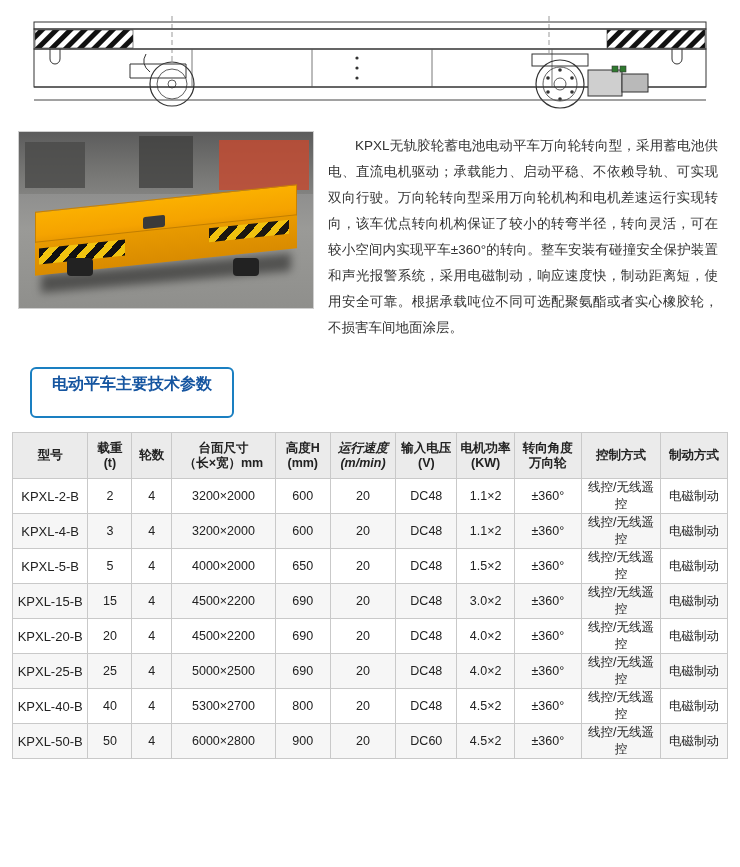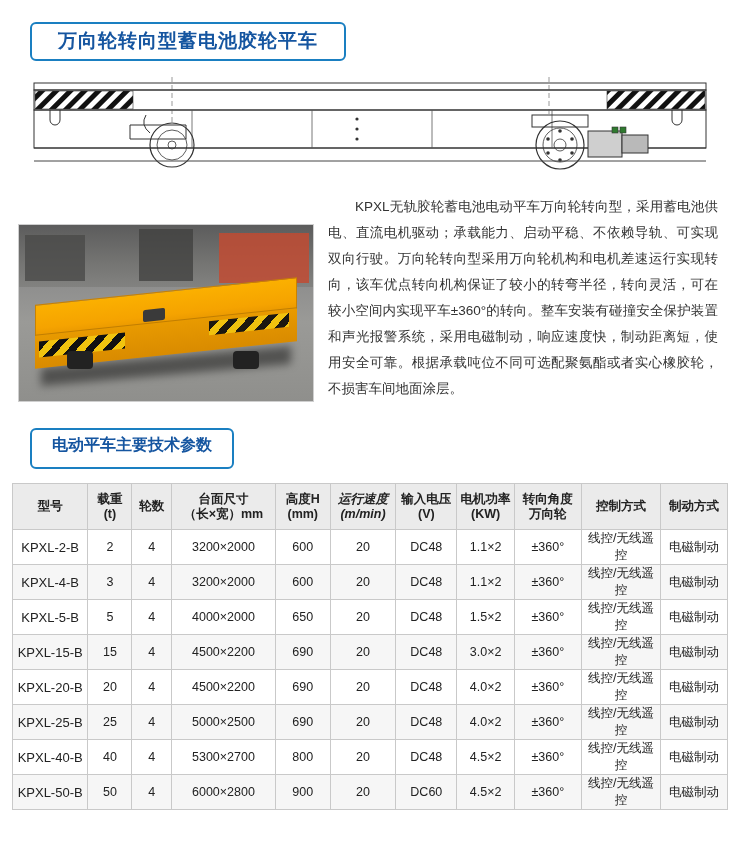--- a/index.html
+++ b/index.html
@@ -46,21 +46,21 @@
     width: 716px;
     height: 105px;
     position: relative;
   }
   .drawing-wrap svg { display: block; }
 
   
   .info-row {
     margin-top: 12px;
     display: flex;
-    align-items: flex-end;
+    align-items: flex-start;
     gap: 14px;
     padding-left: 6px;
   }
   .photo {
     width: 296px;
     height: 178px;
     flex: 0 0 296px;
     position: relative;
     overflow: hidden;
     border: 1px solid #cfcfcf;
@@ -143,21 +143,21 @@
     padding-right: 10px;
     padding-top: 2px;
   }
 
   
   .section-heading {
     margin: 26px 0 0 18px;
     display: inline-block;
     border: 2px solid #1a7fc1;
     border-radius: 6px;
-    padding: 6px 20px 13px 20px;
+    padding: 6px 20px 23px 20px;
   }
   .section-heading .sh-text {
     font-size: 16px;
     font-weight: bold;
     color: #1555a0;
     line-height: 1;
     white-space: nowrap;
   }
 
   
@@ -202,23 +202,20 @@
   .col-brake { width: 86px; }
 
   .blue-text { color: #1e5fa8; }
 </style>
 </head>
 <body>
 
 <div class="page">
 
   
-  <div class="title-banner">
-    <span class="title-text">万向轮转向型蓄电池胶轮平车</span>
-  </div>
 
   
   <div class="drawing-wrap">
     <svg width="716" height="105" viewBox="0 0 716 105" xmlns="http://www.w3.org/2000/svg">
 
       <rect x="22" y="8" width="672" height="7" fill="none" stroke="#333" stroke-width="1"></rect>
       <rect x="22" y="15" width="672" height="20" fill="none" stroke="#333" stroke-width="1"></rect>
 
       <defs>
         <pattern id="hz" width="10" height="10" patternUnits="userSpaceOnUse" patternTransform="rotate(45)">

